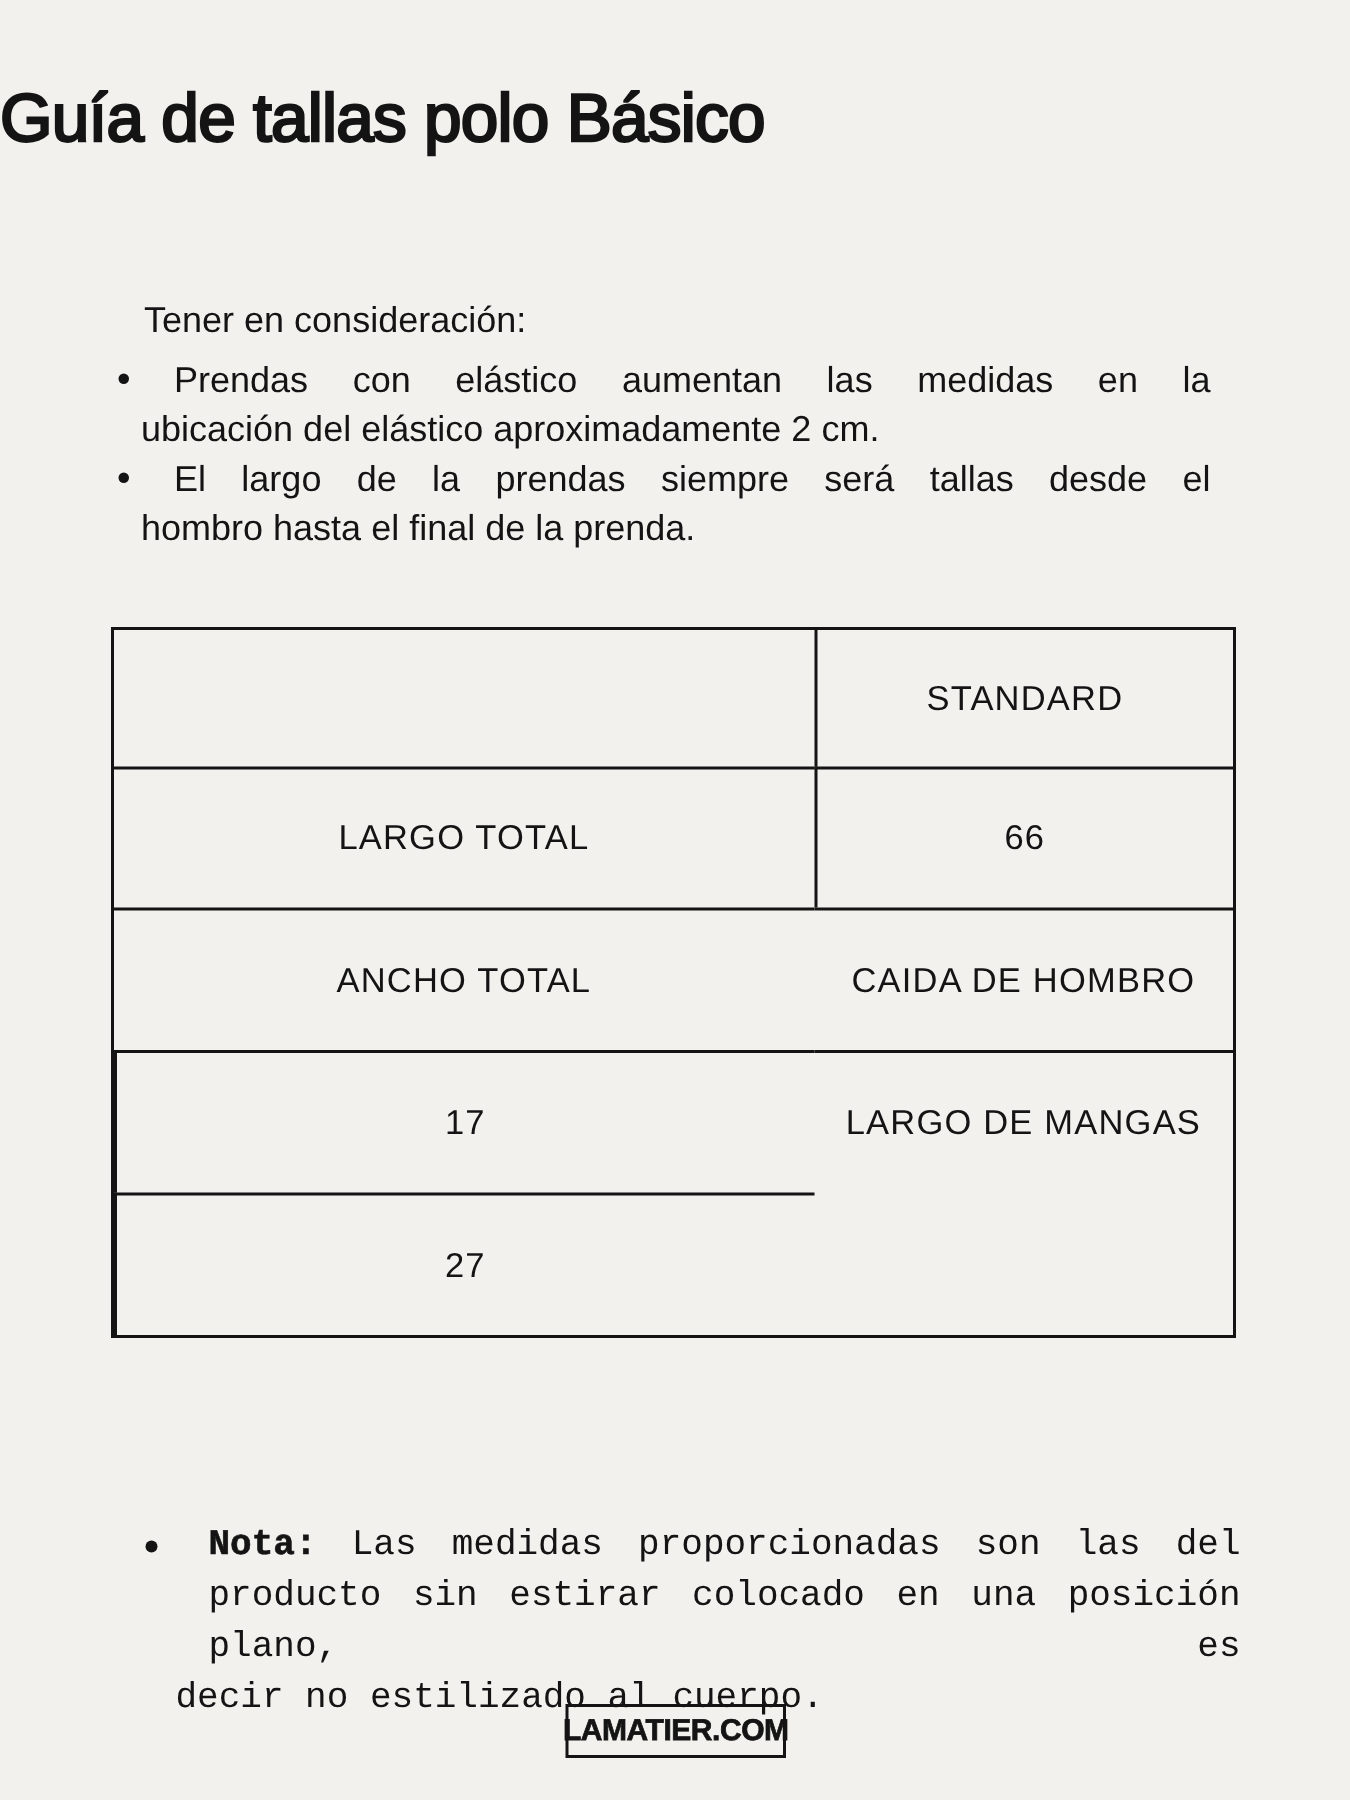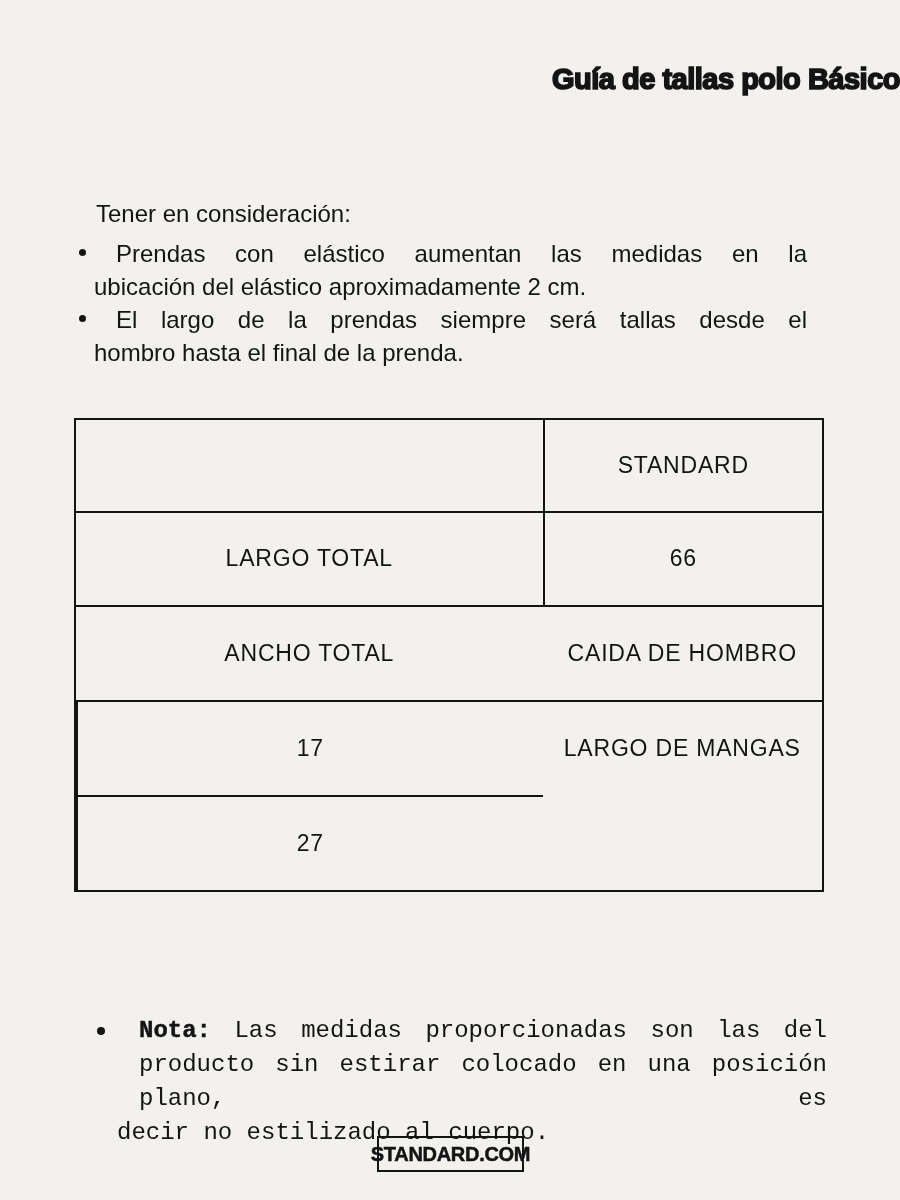--- a/index.html
+++ b/index.html
@@ -15,24 +15,24 @@
     position:relative;
     overflow:hidden;
   }
   .page{position:absolute;inset:0;}
 
   
   .title{
     position:absolute;
     top:54px;left:0;right:0;
     margin:0;
-    text-align:right;
-    font-size:29px;
+    text-align:left;
+    font-size:45px;
     line-height:50px;
-    font-weight:bold;
+    font-weight:normal;
     letter-spacing:-0.5px;
     -webkit-text-stroke:1.7px var(--ink);
   }
 
   
   .considerations{
     position:absolute;
     left:78px;top:196px;width:729px;
     font-size:24px;
     line-height:33px;
@@ -151,16 +151,16 @@
   <div class="note">
     <div class="note-body">
       <span class="dot"></span>
       <div class="jline"><b>Nota:</b> <span>Las medidas proporcionadas son las del</span></div>
       <div class="jline">producto sin estirar colocado en una posición plano, es</div>
       <div>decir no estilizado al cuerpo.</div>
     </div>
   </div>
 
   <div class="brand-badge">
-    <span>STANDARD.COM</span>
+    <span>LAMATIER.COM</span>
   </div>
 
 </div>
 
 </body></html>

